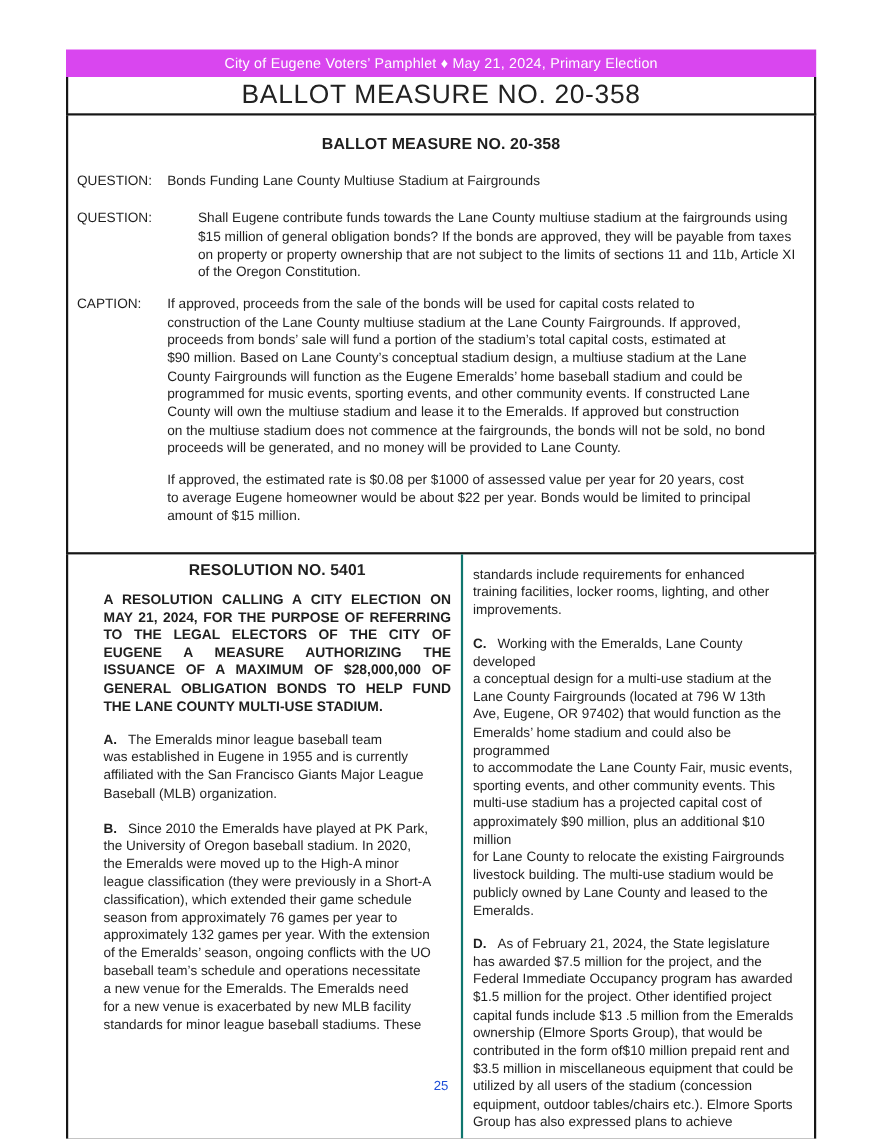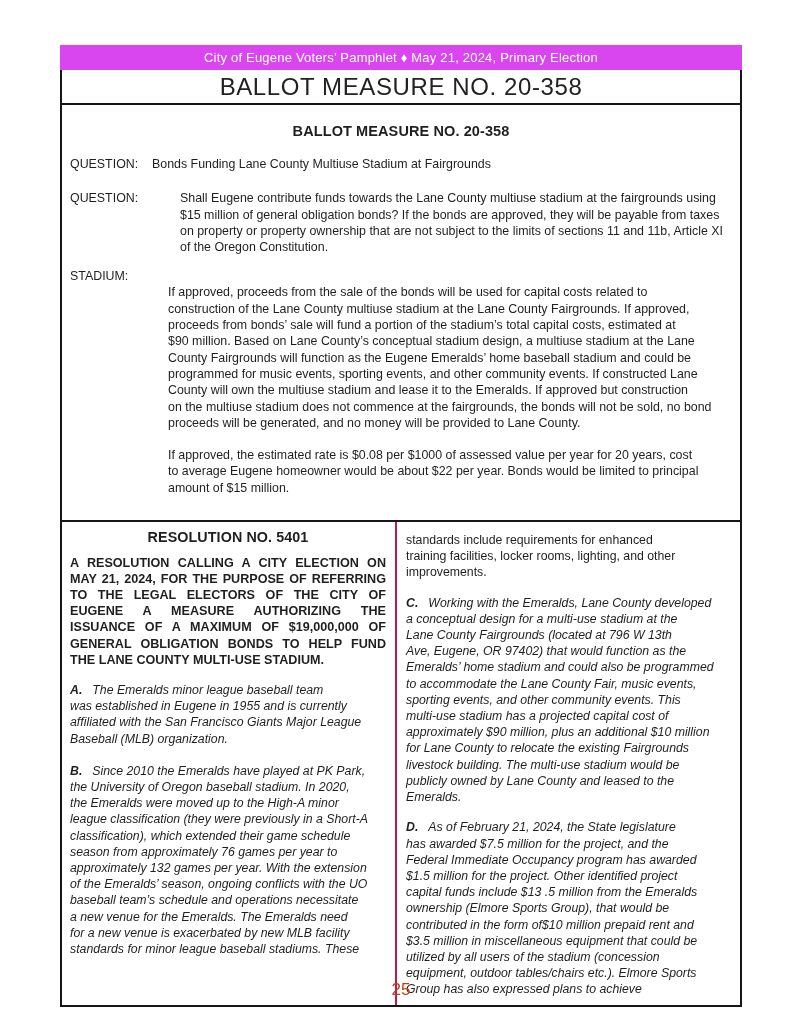--- a/index.html
+++ b/index.html
@@ -52,65 +52,66 @@
     font-size: 14.5px;
     line-height: 19px;
     letter-spacing: 0.1px;
   }
   .m-row { display: flex; margin-top: 15px; }
   .m-row.question-row { margin-top: 18px; gap: 28px; }
   .m-row.summary-row { margin-top: 13px; }
   .m-label { width: 82px; flex: none; }
   .m-value { flex: 1; max-width: 592px; }
   .prewrap { white-space: pre-line; }
-  .m-value p { margin: 16px; }
+  .m-value p { margin: 0; }
   .m-value p + p { margin-top: 13px; }
   
   .columns {
     display: flex;
     box-sizing: border-box;
     border: 2px solid #161616;
     border-top: none;
     min-height: 471px;
     font-size: 12.3px;
     line-height: 16.2px;
   }
   .col { box-sizing: border-box; padding: 6px 9px 7px 8px; }
   .col-left {
     width: 335px; flex: none;
-    border-right: 2px solid #be185d;
+    border-right: 2px solid #0f766e;
+    margin-left: 24px;
   }
   .col-right { flex: 1; padding-left: 9px; }
   .res-heading {
     margin: 0;
     text-align: center;
     font-size: 14.3px;
     font-weight: bold;
     line-height: 18.5px;
     letter-spacing: 0.1px;
   }
   .preamble {
     margin: 8px 0 0 0;
     font-weight: bold;
     font-size: 12.6px;
     line-height: 16.2px;
     text-align: justify;
   }
   .body-para { margin: 13px 0 0 0; }
   .finds-intro { margin-top: 13px; }
-  .item-para { margin-top: 14px; font-style: italic; }
+  .item-para { margin-top: 14px; }
   .item-para.item-b { margin-top: 16px; }
   .item-label { margin-right: 10px; }
   .cont-para { margin-top: 4px; }
   .page-number {
     position: absolute;
     top: 980px; left: 60px; width: 682px;
     text-align: center;
-    font-size: 17px;
-    color: #c2410c;
+    font-size: 12px;
+    color: #1d4ed8;
   }
 </style>
 </head>
 <body>
 
 <div class="doc">
 
   <div class="header-bar">
     <span>City of Eugene Voters’ Pamphlet ♦ May 21, 2024, Primary Election</span>
   </div>
@@ -131,42 +132,42 @@
 
     <div class="m-row question-row">
       <div class="m-label">QUESTION:</div>
       <div class="m-value prewrap">Shall Eugene contribute funds towards the Lane County multiuse stadium at the fairgrounds using
 $15 million of general obligation bonds? If the bonds are approved, they will be payable from taxes
 on property or property ownership that are not subject to the limits of sections 11 and 11b, Article XI
 of the Oregon Constitution.</div>
     </div>
 
     <div class="m-row summary-row">
-      <div class="m-label">STADIUM:</div>
+      <div class="m-label">CAPTION:</div>
       <div class="m-value">
         <p class="prewrap">If approved, proceeds from the sale of the bonds will be used for capital costs related to
 construction of the Lane County multiuse stadium at the Lane County Fairgrounds. If approved,
 proceeds from bonds’ sale will fund a portion of the stadium’s total capital costs, estimated at
 $90 million. Based on Lane County’s conceptual stadium design, a multiuse stadium at the Lane
 County Fairgrounds will function as the Eugene Emeralds’ home baseball stadium and could be
 programmed for music events, sporting events, and other community events. If constructed Lane
 County will own the multiuse stadium and lease it to the Emeralds. If approved but construction
 on the multiuse stadium does not commence at the fairgrounds, the bonds will not be sold, no bond
 proceeds will be generated, and no money will be provided to Lane County.</p>
         <p class="prewrap">If approved, the estimated rate is $0.08 per $1000 of assessed value per year for 20 years, cost
 to average Eugene homeowner would be about $22 per year. Bonds would be limited to principal
 amount of $15 million.</p>
       </div>
     </div>
   </div>
 
   <div class="columns">
     <div class="col col-left">
       <h3 class="res-heading">RESOLUTION NO. 5401</h3>
-      <p class="preamble">A RESOLUTION CALLING A CITY ELECTION ON MAY 21, 2024, FOR THE PURPOSE OF REFERRING TO THE LEGAL ELECTORS OF THE CITY OF EUGENE A MEASURE AUTHORIZING THE ISSUANCE OF A MAXIMUM OF $19,000,000 OF GENERAL OBLIGATION BONDS TO HELP FUND THE LANE COUNTY MULTI-USE STADIUM.</p>
+      <p class="preamble">A RESOLUTION CALLING A CITY ELECTION ON MAY 21, 2024, FOR THE PURPOSE OF REFERRING TO THE LEGAL ELECTORS OF THE CITY OF EUGENE A MEASURE AUTHORIZING THE ISSUANCE OF A MAXIMUM OF $28,000,000 OF GENERAL OBLIGATION BONDS TO HELP FUND THE LANE COUNTY MULTI-USE STADIUM.</p>
       <p class="body-para item-para prewrap"><b class="item-label">A.</b><span>The Emeralds minor league baseball team
 was established in Eugene in 1955 and is currently
 affiliated with the San Francisco Giants Major League
 Baseball (MLB) organization.</span></p>
       <p class="body-para item-para item-b prewrap"><b class="item-label">B.</b><span>Since 2010 the Emeralds have played at PK Park,
 the University of Oregon baseball stadium. In 2020,
 the Emeralds were moved up to the High-A minor
 league classification (they were previously in a Short-A
 classification), which extended their game schedule
 season from approximately 76 games per year to

